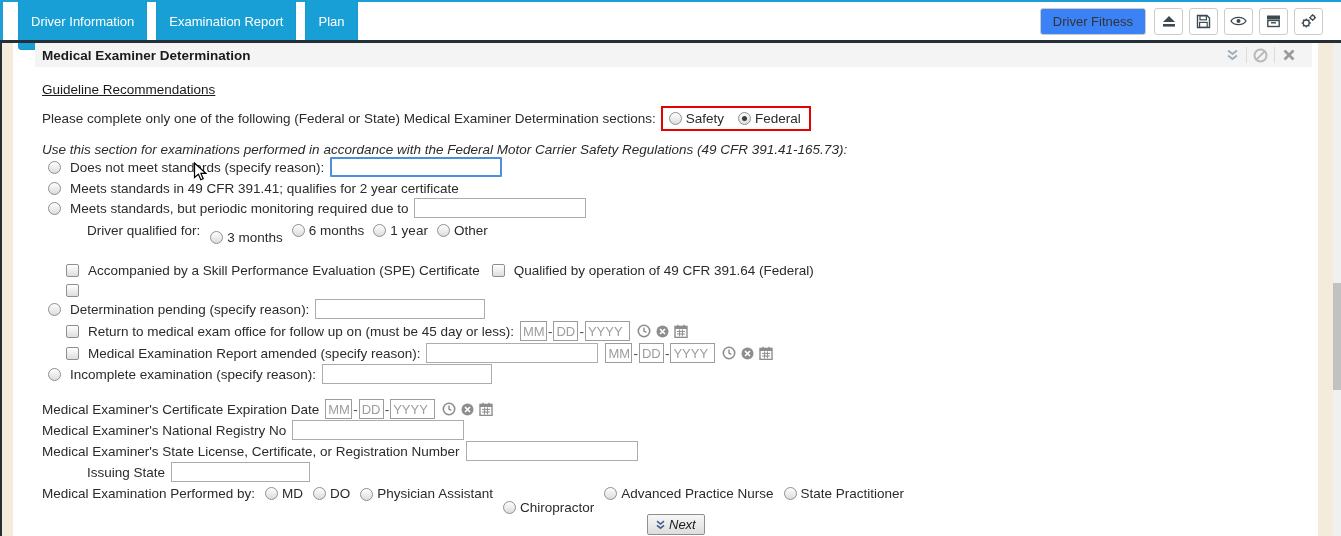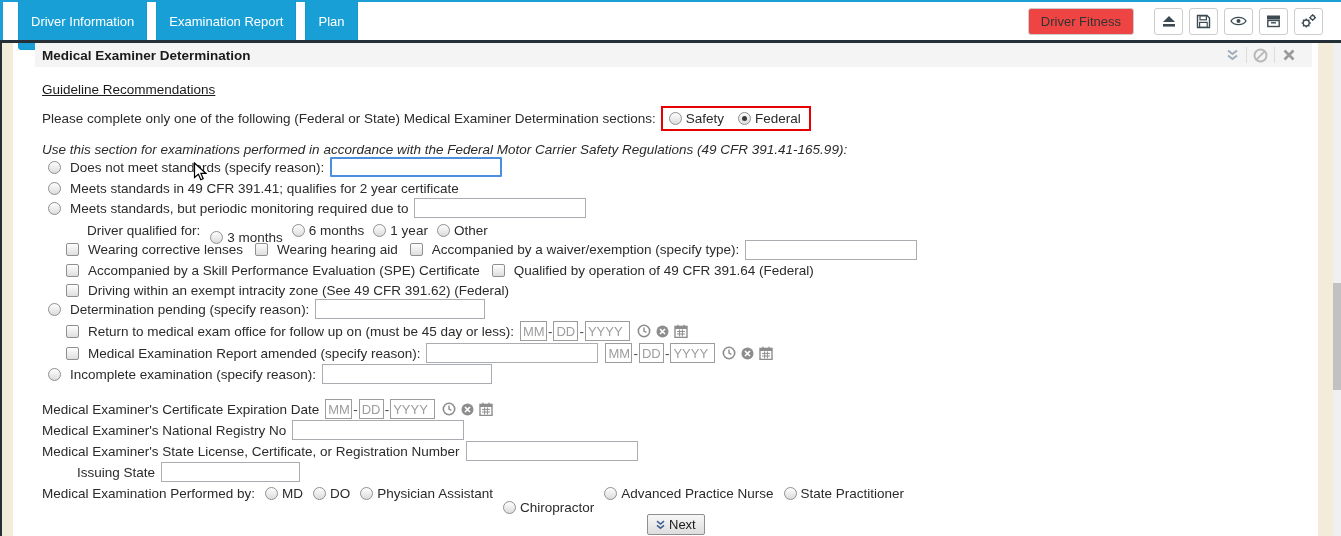--- a/index.html
+++ b/index.html
@@ -23,23 +23,23 @@
     padding: 0 18px 0 15px;
   }
   .tabs { display: flex; gap: 9px; }
   .bluebtn {
     background: #18a0d6; color: #ffffff; border: 1px solid #159ad0;
     border-radius: 3px; font-family: "Liberation Sans", sans-serif;
     font-size: 13px; padding: 20px 12px; cursor: pointer;
   }
   .topright { display: flex; gap: 6px; align-items: center; }
   .whitebtn {
-    background: #ef4444; border: 1px solid #cccccc; border-radius: 3px;
+    background: #3b82f6; border: 1px solid #cccccc; border-radius: 3px;
     font-family: "Liberation Sans", sans-serif; font-size: 13px; color: #333;
-    padding: 5px 12px; cursor: pointer; margin-right: 14px;
+    padding: 5px 12px; cursor: pointer; margin-right: 2px;
   }
   .iconbtn {
     background: #ffffff; border: 1px solid #cccccc; border-radius: 3px;
     width: 29px; height: 27px; display: inline-flex; align-items: center;
     justify-content: center; cursor: pointer;
   }
 
   
   .divider { position: absolute; left: 0; top: 40px; width: 1341px; height: 3px; background: #242f38; }
   .leftborder { position: absolute; left: 0; top: 43px; width: 2px; height: 493px; background: #242f38; }
@@ -103,21 +103,21 @@
     display: inline-flex; align-items: center; gap: 14px;
     border: 2px solid #e60000; padding: 3px 8px 3px 6px; margin-left: 5px;
   }
   .rgroup { display: inline-flex; align-items: center; gap: 4px; }
 
   .nextbtn {
     position: absolute; left: 647px; top: 514px; height: 21px;
     display: inline-flex; align-items: center; gap: 4px;
     background: linear-gradient(#f7f7f7, #dddddd); border: 1px solid #8f8f8f;
     border-radius: 2px; padding: 0 8px; font-size: 13px; color: #1a1a1a;
-    font-family: "Liberation Sans", sans-serif; cursor: pointer;
+    font-family: "Liberation Sans", sans-serif; cursor: pointer; font-style: italic;
   }
   .cursor { position: absolute; left: 193px; top: 162px; pointer-events: none; }
 </style>
 </head>
 <body>
 
 <div class="page">
 
   <div class="topbar">
     <div class="tabs">
@@ -225,21 +225,21 @@
         <span>Safety</span>
       </span>
       <span class="rgroup">
         <span class="radio sel"></span>
         <span>Federal</span>
       </span>
     </span>
   </div>
 
   <div class="row" style="left:42px; top:139px;">
-    <span class="lbl italic">Use this section for examinations performed in accordance with the Federal Motor Carrier Safety Regulations (49 CFR 391.41-165.99):</span>
+    <span class="lbl italic">Use this section for examinations performed in accordance with the Federal Motor Carrier Safety Regulations (49 CFR 391.41-165.73):</span>
   </div>
 
   <div class="row" style="left:48px; top:156px; height:22px;">
     <span class="radio gap9"></span>
     <span class="lbl gap6">Does not meet standards (specify reason):</span>
     <input class="ti focus" value="" style="">
   </div>
 
   <div class="row" style="left:48px; top:178px;">
     <span class="radio gap9"></span>
@@ -265,40 +265,30 @@
     <span class="rgroup" style="margin-left:9px;">
       <span class="radio"></span>
       <span>1 year</span>
     </span>
     <span class="rgroup" style="margin-left:9px;">
       <span class="radio"></span>
       <span>Other</span>
     </span>
   </div>
 
-  <div class="row" style="left:66px; top:239px;">
-    <span class="cb gap9"></span>
-    <span class="lbl">Wearing corrective lenses</span>
-    <span class="cb gap9 gap12"></span>
-    <span class="lbl">Wearing hearing aid</span>
-    <span class="cb gap9 gap12"></span>
-    <span class="lbl gap6">Accompanied by a waiver/exemption (specify type):</span>
-    <input class="ti" style="">
-  </div>
 
   <div class="row" style="left:66px; top:260px;">
     <span class="cb gap9"></span>
     <span class="lbl">Accompanied by a Skill Performance Evaluation (SPE) Certificate</span>
     <span class="cb gap9 gap12"></span>
     <span class="lbl">Qualified by operation of 49 CFR 391.64 (Federal)</span>
   </div>
 
   <div class="row" style="left:66px; top:280px;">
     <span class="cb gap9"></span>
-    <span class="lbl">Driving within an exempt intracity zone (See 49 CFR 391.62) (Federal)</span>
   </div>
 
   <div class="row" style="left:48px; top:298px; height:22px;">
     <span class="radio gap9"></span>
     <span class="lbl gap6">Determination pending (specify reason):</span>
     <input class="ti" style="width: 170px;">
   </div>
 
   <div class="row" style="left:66px; top:320px; height:22px;">
     <span class="cb gap9"></span>
@@ -391,36 +381,36 @@
   <div class="row" style="left:42px; top:419px; height:22px;">
     <span class="lbl gap6">Medical Examiner's National Registry No</span>
     <input class="ti" style="">
   </div>
 
   <div class="row" style="left:42px; top:440px; height:22px;">
     <span class="lbl gap6">Medical Examiner's State License, Certificate, or Registration Number</span>
     <input class="ti" style="">
   </div>
 
-  <div class="row" style="left:77px; top:461px; height:22px;">
+  <div class="row" style="left:87px; top:461px; height:22px;">
     <span class="lbl gap6">Issuing State</span>
     <input class="ti" style="width: 139px;">
   </div>
 
   <div class="row" style="left:42px; top:483px;">
     <span class="lbl">Medical Examination Performed by:</span>
     <span class="rgroup" style="margin-left:10px;">
       <span class="radio"></span>
       <span>MD</span>
     </span>
     <span class="rgroup" style="margin-left:10px;">
       <span class="radio"></span>
       <span>DO</span>
     </span>
-    <span class="rgroup" style="margin-left:10px;">
+    <span class="rgroup" style="margin-left:10px;align-items:flex-end;">
       <span class="radio"></span>
       <span>Physician Assistant</span>
     </span>
     <span class="rgroup" style="margin-left:10px;margin-top:28px;">
       <span class="radio"></span>
       <span>Chiropractor</span>
     </span>
     <span class="rgroup" style="margin-left:10px;">
       <span class="radio"></span>
       <span>Advanced Practice Nurse</span>

